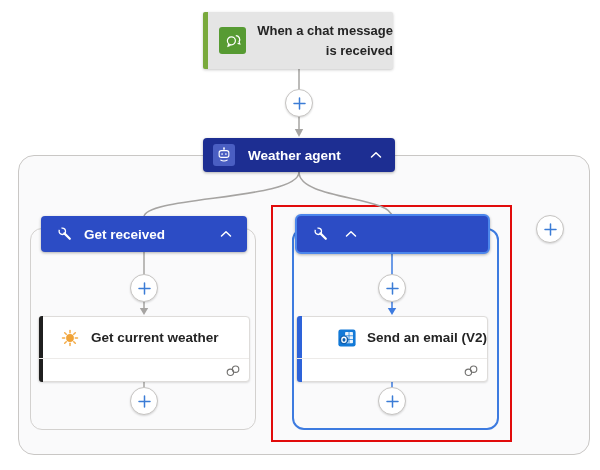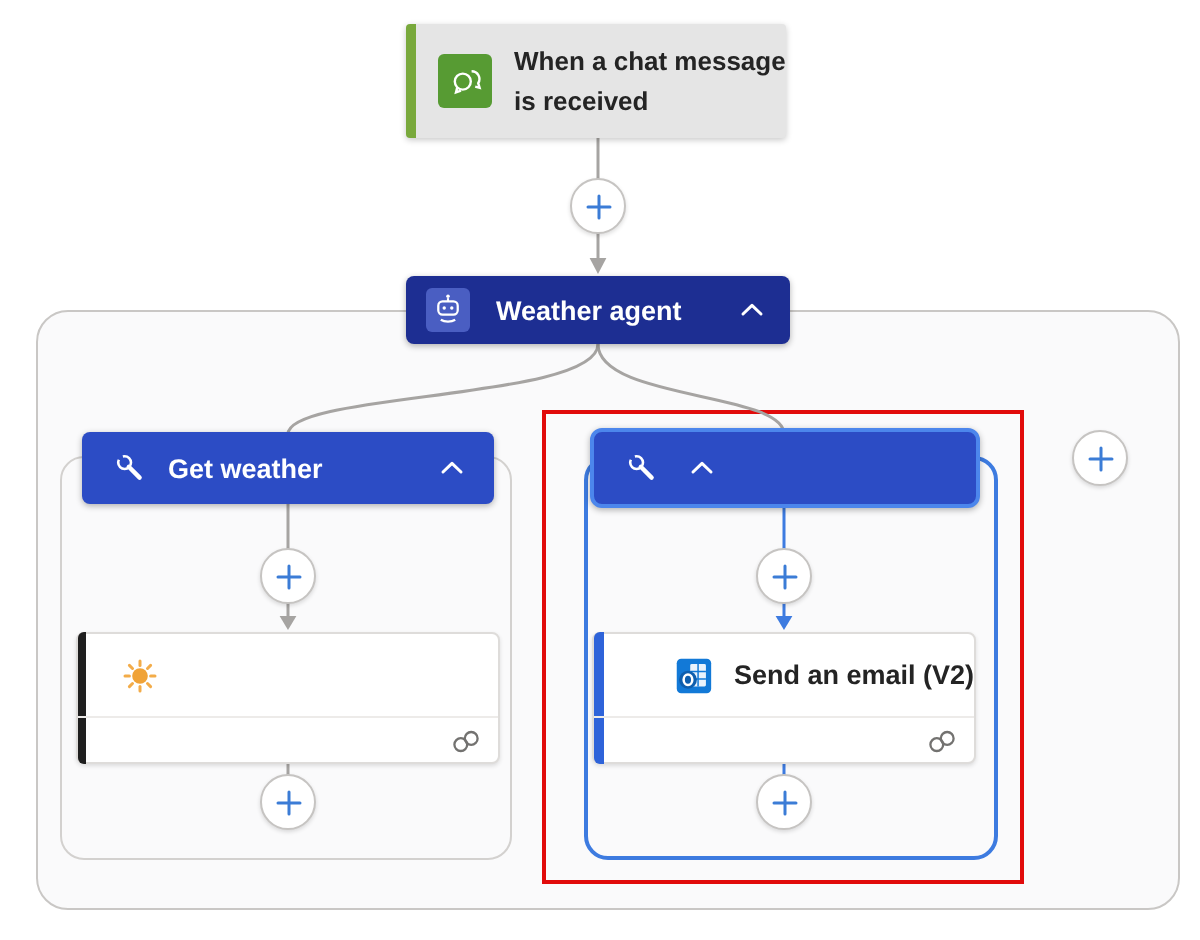--- a/index.html
+++ b/index.html
@@ -32,21 +32,21 @@
   }
 
   
   svg.connectors { left: 0; top: 0; pointer-events: none; }
 
   
   .trigger {
     left: 203px; top: 12px; width: 190px; height: 57px;
     background: #e5e5e5; border-left: 5px solid #79a93c; border-radius: 2px;
     display: flex; align-items: center; gap: 11px; padding-left: 11px;
-    box-shadow: 0 1px 3px rgba(0,0,0,.22); cursor: pointer;
+    box-shadow: 0 1px 3px rgba(0,0,0,.22); cursor: pointer; text-align: right;
   }
   .trigger-icon-chip {
     width: 27px; height: 27px; flex: 0 0 27px; border-radius: 3px;
     background: #579b33; display: flex; align-items: center; justify-content: center;
   }
   .trigger-label {
     font-size: 13px; font-weight: 600; color: #242424; line-height: 20px; width: 138px;
   }
 
   
@@ -166,21 +166,21 @@
   </button>
 </div>
 
 <div class="abs scope-header header-left">
   <span class="wrench-wrap">
     <svg width="16" height="16" viewBox="0 0 16 16">
       <circle cx="5.3" cy="5.3" r="3.2" fill="none" stroke="#fff" stroke-width="1.3" stroke-dasharray="11.3 2.5 6.3 0"></circle>
       <path d="M7.4 7.4 L12.8 12.8" stroke="#fff" stroke-width="2.2" stroke-linecap="round"></path>
     </svg>
   </span>
-  <span class="node-label">Get weather</span>
+  <span class="node-label">Get received</span>
   <button class="chevron-btn">
     <svg width="12" height="8" viewBox="0 0 12 8">
       <path d="M1.5 6L6 1.7 10.5 6" fill="none" stroke="#fff" stroke-width="1.5" stroke-linecap="round" stroke-linejoin="round"></path>
     </svg>
   </button>
 </div>
 
 <div class="abs scope-header header-right">
   <span class="wrench-wrap">
     <svg width="16" height="16" viewBox="0 0 16 16">
@@ -204,20 +204,21 @@
         <line x1="15.3" y1="10" x2="17.5" y2="10"></line>
         <line x1="13.75" y1="13.75" x2="15.3" y2="15.3"></line>
         <line x1="10" y1="15.3" x2="10" y2="17.5"></line>
         <line x1="6.25" y1="13.75" x2="4.7" y2="15.3"></line>
         <line x1="4.7" y1="10" x2="2.5" y2="10"></line>
         <line x1="6.25" y1="6.25" x2="4.7" y2="4.7"></line>
         <line x1="10" y1="4.7" x2="10" y2="2.5"></line>
         <line x1="13.75" y1="6.25" x2="15.3" y2="4.7"></line>
       </g>
     </svg>
+    <span class="card-label">Get current weather</span>
   </div>
   <div class="card-footer">
     <span class="connections-badge">
       <svg width="16" height="13" viewBox="0 0 16 13">
         <circle cx="5.4" cy="8.3" r="3.2" fill="none" stroke="#737270" stroke-width="1.15"></circle>
         <circle cx="10.6" cy="5.2" r="3.2" fill="none" stroke="#737270" stroke-width="1.15"></circle>
       </svg>
     </span>
   </div>
 </div>

